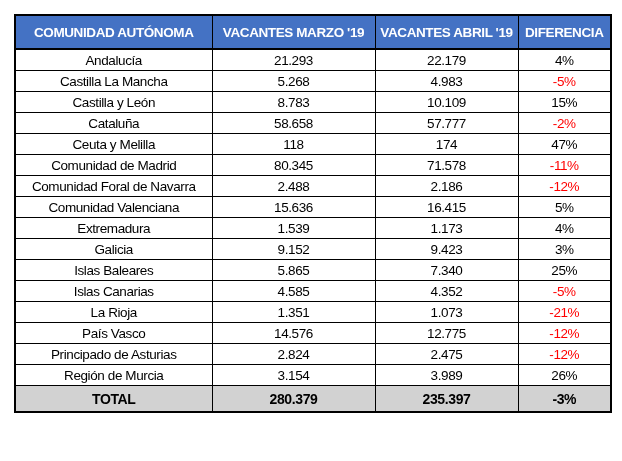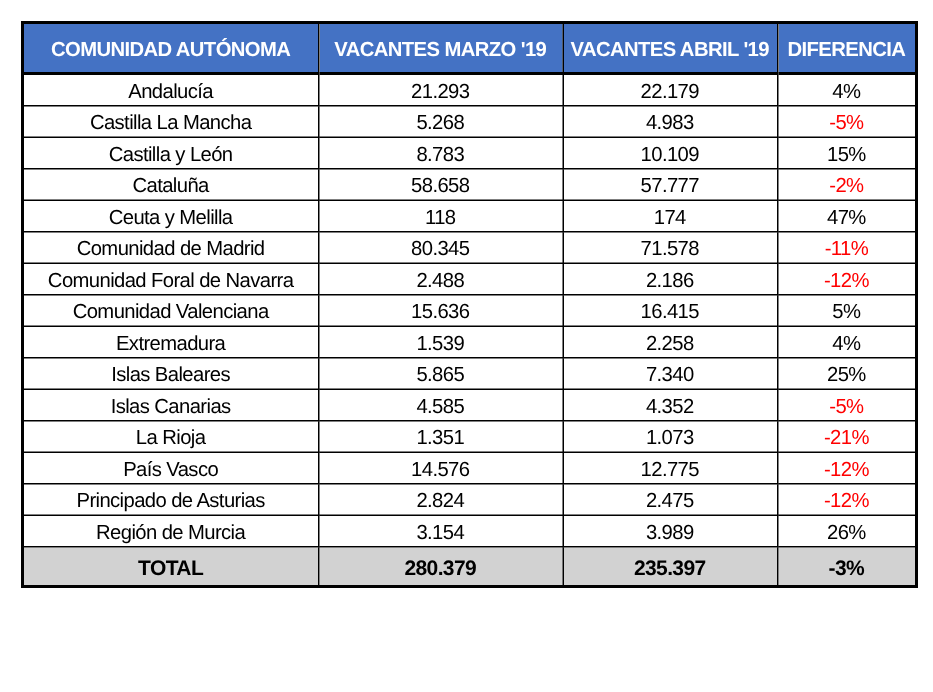--- a/index.html
+++ b/index.html
@@ -132,22 +132,28 @@
         </tr>
         <tr>
           <td>Comunidad Valenciana</td>
           <td>15.636</td>
           <td>16.415</td>
           <td>5%</td>
         </tr>
         <tr>
           <td>Extremadura</td>
           <td>1.539</td>
-          <td>2.258</td>
+          <td>1.173</td>
           <td>4%</td>
+        </tr>
+        <tr>
+          <td>Galicia</td>
+          <td>9.152</td>
+          <td>9.423</td>
+          <td>3%</td>
         </tr>
         <tr>
           <td>Islas Baleares</td>
           <td>5.865</td>
           <td>7.340</td>
           <td>25%</td>
         </tr>
         <tr>
           <td>Islas Canarias</td>
           <td>4.585</td>

